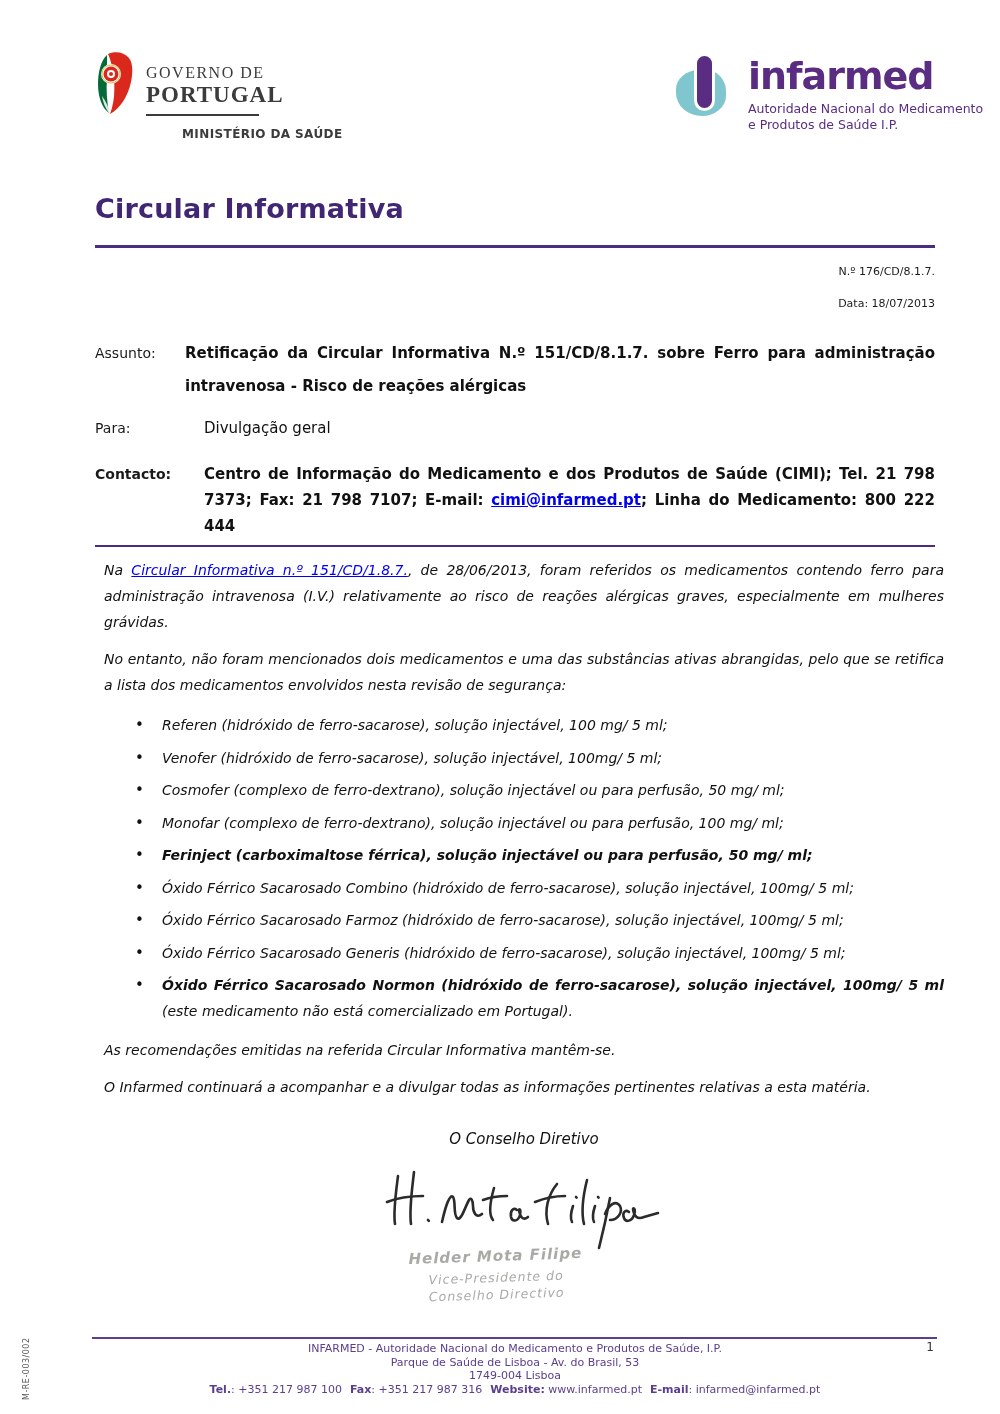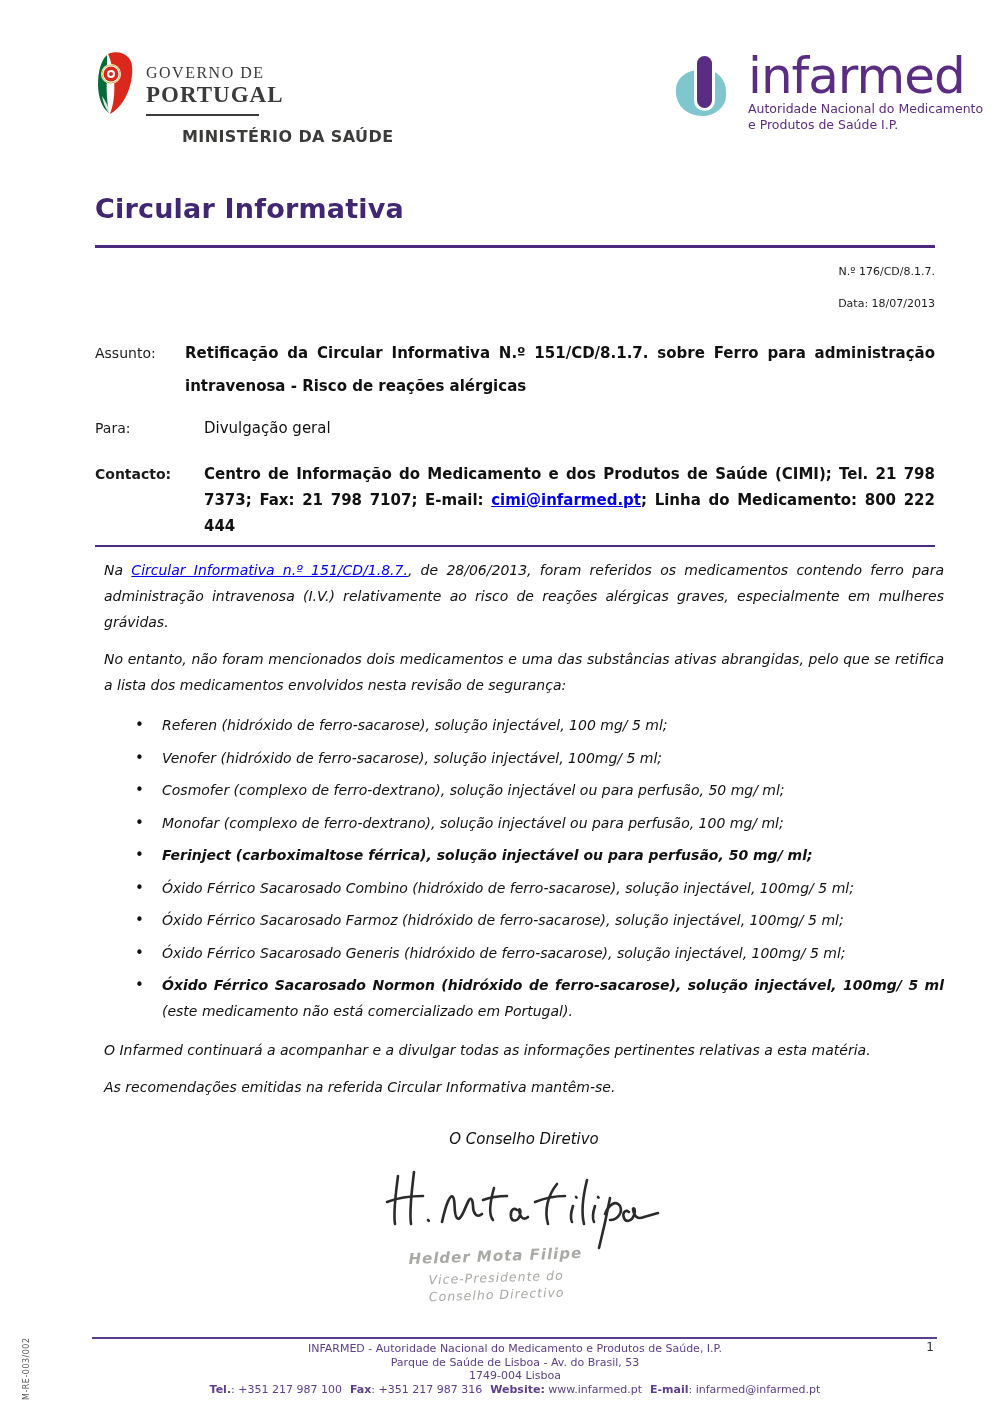--- a/index.html
+++ b/index.html
@@ -19,30 +19,30 @@
   html,body{background:#ffffff;}
   body{font-family:"DejaVu Sans","Liberation Sans",sans-serif;color:var(--body-ink);}
   .page{position:relative;width:1000px;height:1414px;background:#ffffff;overflow:hidden;margin:0 auto;}
 
   
   .gov-logo{position:absolute;left:97px;top:52px;display:flex;}
   .gov-text{margin-left:13px;padding-top:12px;color:var(--gov-text);}
   .gov-line1{font-family:"Liberation Serif","DejaVu Serif",serif;font-size:16px;line-height:18px;letter-spacing:1.5px;}
   .gov-line2{font-family:"Liberation Serif","DejaVu Serif",serif;font-size:23px;line-height:25px;font-weight:bold;letter-spacing:1px;}
   .gov-rule{height:2px;background:var(--gov-text);margin-top:7px;width:113px;}
-  .gov-line3{font-size:16px;font-weight:bold;letter-spacing:0.4px;margin-top:11px;padding-left:36px;}
+  .gov-line3{font-size:12px;font-weight:bold;letter-spacing:0.4px;margin-top:11px;padding-left:36px;}
 
   .infarmed-logo{position:absolute;left:676px;top:56px;display:flex;}
   .inf-mark{position:relative;width:56px;height:62px;flex:none;}
   .inf-bowl{position:absolute;left:0;top:14px;width:50px;height:46px;background:var(--infarmed-teal);
     border-radius:46% 40% 48% 52% / 42% 46% 44% 50%;}
   .inf-pill{position:absolute;left:21px;top:0;width:15px;height:52px;background:var(--infarmed-purple);
     border-radius:8px;box-shadow:0 0 0 3px #ffffff;}
   .inf-text{margin-left:16px;color:var(--infarmed-purple);}
-  .inf-word{font-size:50px;line-height:40px;font-weight:normal;letter-spacing:-1px;}
+  .inf-word{font-size:38px;line-height:40px;font-weight:bold;letter-spacing:-1px;}
   .inf-sub{font-size:12.5px;line-height:16px;margin-top:5px;}
 
   
   .doc-title{position:absolute;left:95px;top:193px;font-size:27px;font-weight:bold;color:var(--title-purple);letter-spacing:0.2px;}
   .title-rule{position:absolute;left:95px;top:245px;width:840px;height:3px;background:var(--rule-purple);}
   .doc-meta{position:absolute;right:65px;top:256px;text-align:right;font-size:11px;line-height:32px;color:#1a1a1a;}
 
   
   .fields{position:absolute;left:95px;top:337px;width:840px;}
   .field-row{display:grid;gap:7px;}
@@ -154,22 +154,22 @@
         <li><span>Venofer (hidróxido de ferro-sacarose), solução injectável, 100mg/ 5 ml;</span></li>
         <li><span>Cosmofer (complexo de ferro-dextrano), solução injectável ou para perfusão, 50 mg/ ml;</span></li>
         <li><span>Monofar (complexo de ferro-dextrano), solução injectável ou para perfusão, 100 mg/ ml;</span></li>
         <li><span class="bold">Ferinject (carboximaltose férrica), solução injectável ou para perfusão, 50 mg/ ml;</span></li>
         <li><span>Óxido Férrico Sacarosado Combino (hidróxido de ferro-sacarose), solução injectável, 100mg/ 5 ml;</span></li>
         <li><span>Óxido Férrico Sacarosado Farmoz (hidróxido de ferro-sacarose), solução injectável, 100mg/ 5 ml;</span></li>
         <li><span>Óxido Férrico Sacarosado Generis (hidróxido de ferro-sacarose), solução injectável, 100mg/ 5 ml;</span></li>
         <li><span class="bold">Óxido Férrico Sacarosado Normon (hidróxido de ferro-sacarose), solução injectável, 100mg/ 5 ml</span> (este medicamento não está comercializado em Portugal).</li>
       </ul>
 
+    <p>As recomendações emitidas na referida Circular Informativa mantêm-se.</p>
     <p>O Infarmed continuará a acompanhar e a divulgar todas as informações pertinentes relativas a esta matéria.</p>
-    <p>As recomendações emitidas na referida Circular Informativa mantêm-se.</p>
 
     <div class="sig-block">
       <div class="sig-heading">O Conselho Diretivo</div>
       <svg class="sig-svg" width="280" height="95" viewBox="0 0 280 95">
         <g fill="none" stroke="#2b2b2b" stroke-width="2.6" stroke-linecap="round">
           <path d="M14,14 C12,30 9,50 11,62"></path>
           <path d="M30,10 C28,28 25,48 27,62"></path>
           <path d="M3,40 C13,36 28,34 39,34"></path>
           <path d="M44,58 l0.8,0.8"></path>
           <path d="M58,60 C62,42 66,32 69,35 C72,39 69,52 73,56 C77,60 81,45 85,38 C87,35 89,38 89,44 C89,50 92,57 98,52"></path>

